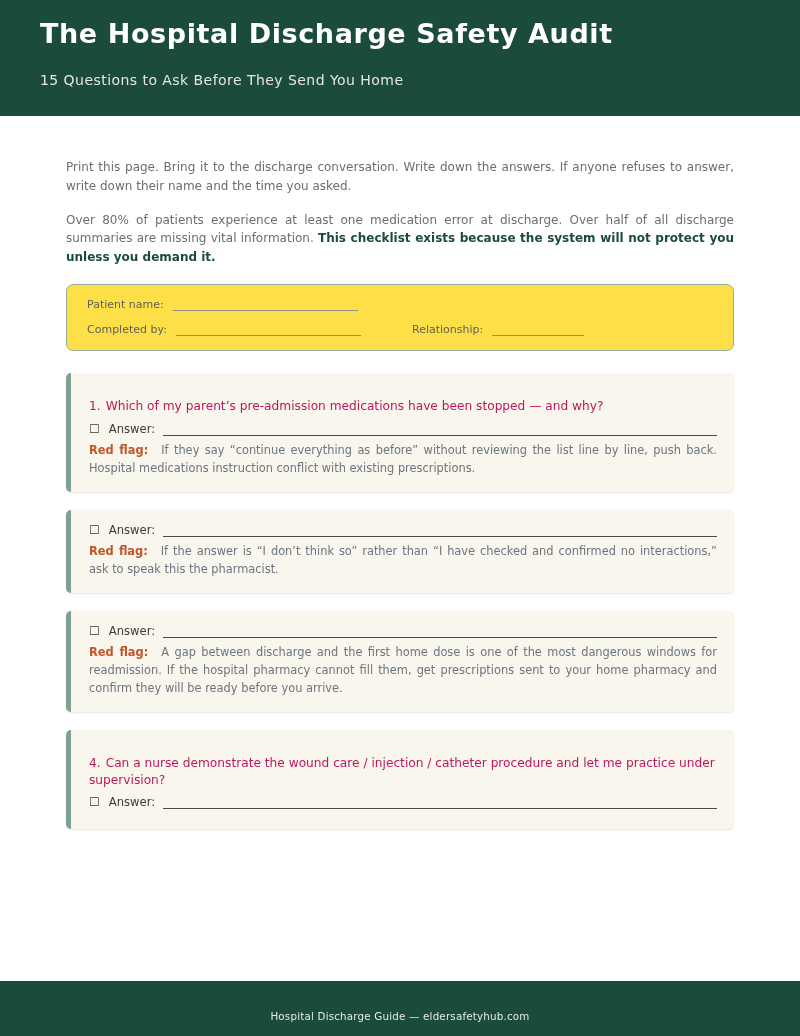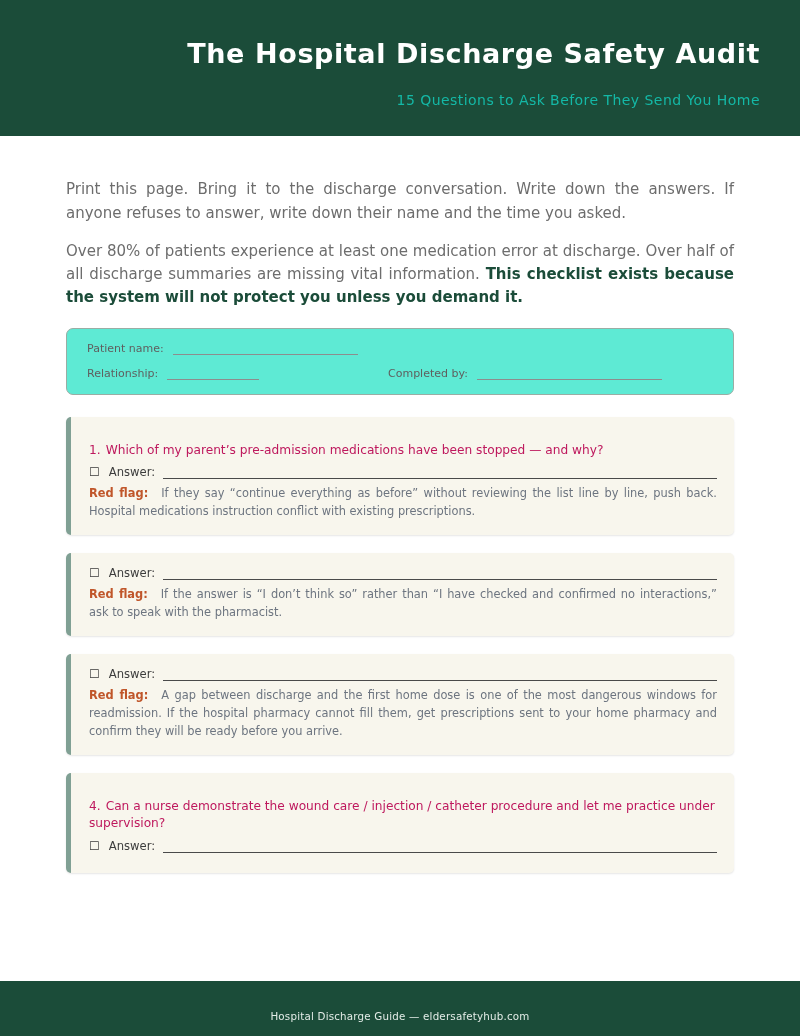--- a/index.html
+++ b/index.html
@@ -11,62 +11,62 @@
     width: 800px;
     min-height: 1036px;
     background: #ffffff;
     font-family: "DejaVu Sans", sans-serif;
     position: relative;
   }
 
   
   .header {
     background: #1b4c39;
-    padding: 38px 40px 28px 40px;
-    text-align: right;
+    padding: 18px 40px 28px 40px;
+    text-align: left;
   }
   .header-title {
     color: #ffffff;
     font-size: 27px;
     font-weight: bold;
     letter-spacing: 0.6px;
     line-height: 1.2;
     margin: 0 0 22px 0;
   }
   .header-subtitle {
-    color: #14b8a6;
+    color: #e5e5e5;
     font-size: 14px;
     font-weight: normal;
     letter-spacing: 0.45px;
     margin: 0;
   }
 
   
   .page {
     padding: 42px 66px 0 66px;
   }
 
   .intro-para {
     color: #6d6d6d;
-    font-size: 15px;
+    font-size: 12px;
     line-height: 1.55;
     margin: 0 0 15px 0;
     text-align: justify;
   }
   .intro-para.last { margin-bottom: 18px; }
   .intro-strong {
     color: #1b4c39;
     font-weight: bold;
   }
 
   
   .info-box {
     border: 1px solid #9aada4;
     border-radius: 7px;
-    background: #5eead4;
+    background: #fde047;
     padding: 13px 20px 14px 20px;
     margin-bottom: 22px;
   }
   .info-row {
     display: flex;
     align-items: flex-end;
     margin-bottom: 12px;
   }
   .info-row:last-child { margin-bottom: 0; }
   .info-field {
@@ -173,48 +173,48 @@
   <p class="intro-para last"><span>Over 80% of patients experience at least one medication error at discharge.  Over half of all discharge summaries are missing vital information. </span><span class="intro-strong">This checklist exists because the system will not protect you unless you demand it.</span></p>
 
   <div class="info-box">
     <div class="info-row">
       <div class="info-field f1">
         <span class="info-label">Patient name:</span>
         <span class="info-line line-long"></span>
       </div>
     </div>
     <div class="info-row">
+      <div class="info-field f1">
+        <span class="info-label">Completed by:</span>
+        <span class="info-line line-long"></span>
+      </div>
       <div class="info-field f2">
         <span class="info-label">Relationship:</span>
         <span class="info-line line-short"></span>
       </div>
-      <div class="info-field f1">
-        <span class="info-label">Completed by:</span>
-        <span class="info-line line-long"></span>
-      </div>
     </div>
   </div>
 
   <div id="questions-container">
       <div class="q-card">
         <div class="q-title"><span class="q-num">1.</span><span>Which of my parent’s pre-admission medications have been stopped — and why?</span></div>
         <div class="answer-row">
           <span class="checkbox-glyph">☐</span>
           <span class="answer-label">Answer:</span>
           <span class="answer-line"></span>
         </div>
         <p class="redflag"><span class="redflag-label">Red flag:</span><span>If they say “continue everything as before” without reviewing the list line by line, push back. Hospital medications instruction conflict with existing prescriptions.</span></p>
       </div>
       <div class="q-card">
         <div class="answer-row">
           <span class="checkbox-glyph">☐</span>
           <span class="answer-label">Answer:</span>
           <span class="answer-line"></span>
         </div>
-        <p class="redflag"><span class="redflag-label">Red flag:</span><span>If the answer is “I don’t think so” rather than “I have checked and confirmed no interactions,” ask to speak with the pharmacist.</span></p>
+        <p class="redflag"><span class="redflag-label">Red flag:</span><span>If the answer is “I don’t think so” rather than “I have checked and confirmed no interactions,” ask to speak this the pharmacist.</span></p>
       </div>
       <div class="q-card">
         <div class="answer-row">
           <span class="checkbox-glyph">☐</span>
           <span class="answer-label">Answer:</span>
           <span class="answer-line"></span>
         </div>
         <p class="redflag"><span class="redflag-label">Red flag:</span><span>A gap between discharge and the first home dose is one of the most dangerous windows for readmission. If the hospital pharmacy cannot fill them, get prescriptions sent to your home pharmacy and confirm they will be ready before you arrive.</span></p>
       </div>
       <div class="q-card">

